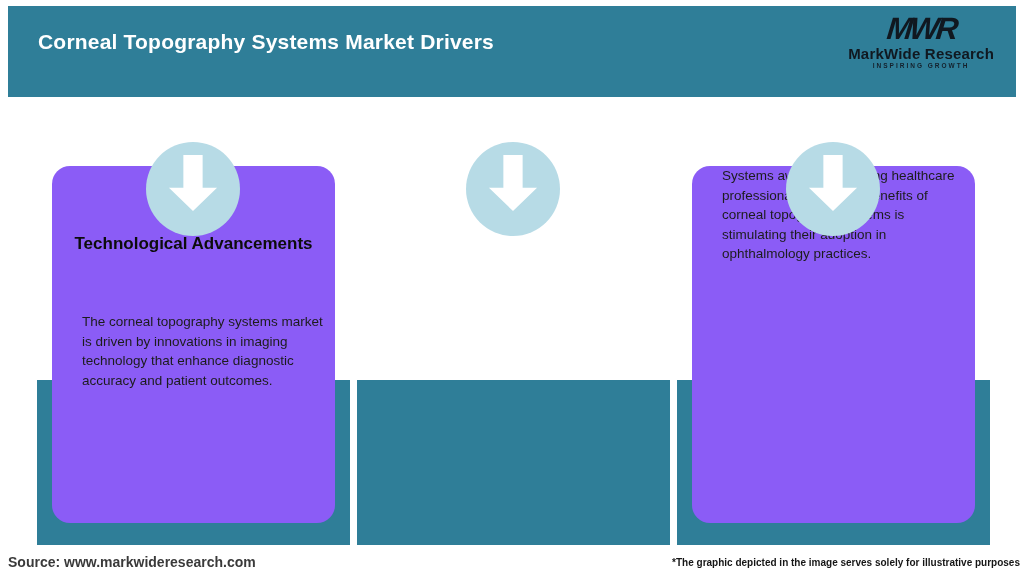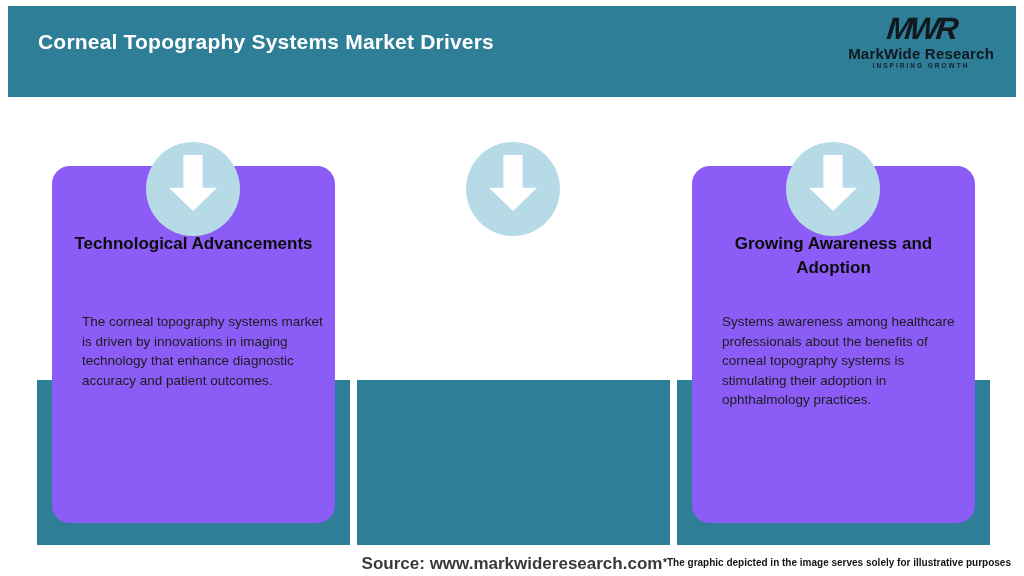--- a/index.html
+++ b/index.html
@@ -111,30 +111,30 @@
     z-index: 3;
   }
   .circle.i0 { left: 146px; }
   .circle.i1 { left: 466px; }
   .circle.i2 { left: 786px; }
   .circle svg { margin-top: -10px; }
 
   
   .footer-source {
     position: absolute;
-    left: 0; right: 0;
+    left: 8px; right: 0;
     top: 554px;
-    text-align: center;
-    font-size: 17px;
+    text-align: left;
+    font-size: 14px;
     font-weight: 700;
     color: #3a3a3a;
   }
   .footer-disclaimer {
     position: absolute;
-    right: 13px;
+    right: 4px;
     top: 557px;
     font-size: 10px;
     font-weight: 600;
     color: #161616;
   }
 </style>
 </head>
 <body>
 
 <div class="stage">
@@ -152,21 +152,20 @@
   <div class="backing b1"></div>
   <div class="backing b2"></div>
 
   <div class="card c0">
     <div class="card-title">Technological Advancements</div>
     <div class="card-body">The corneal topography systems market is driven by innovations in imaging technology that enhance diagnostic accuracy and patient outcomes.</div>
   </div>
 
 
   <div class="card c2">
-    <div class="card-title">Growing Awareness and Adoption</div>
     <div class="card-body">Systems awareness among healthcare professionals about the benefits of corneal topography systems is stimulating their adoption in ophthalmology practices.</div>
   </div>
 
   <div class="circle i0">
     <svg width="52" height="58" viewBox="0 0 54 60" aria-hidden="true">
       <polygon points="17,0 37,0 37,34 52,34 27,58 2,34 17,34" fill="#ffffff"></polygon>
     </svg>
   </div>
   <div class="circle i1">
     <svg width="52" height="58" viewBox="0 0 54 60" aria-hidden="true">

